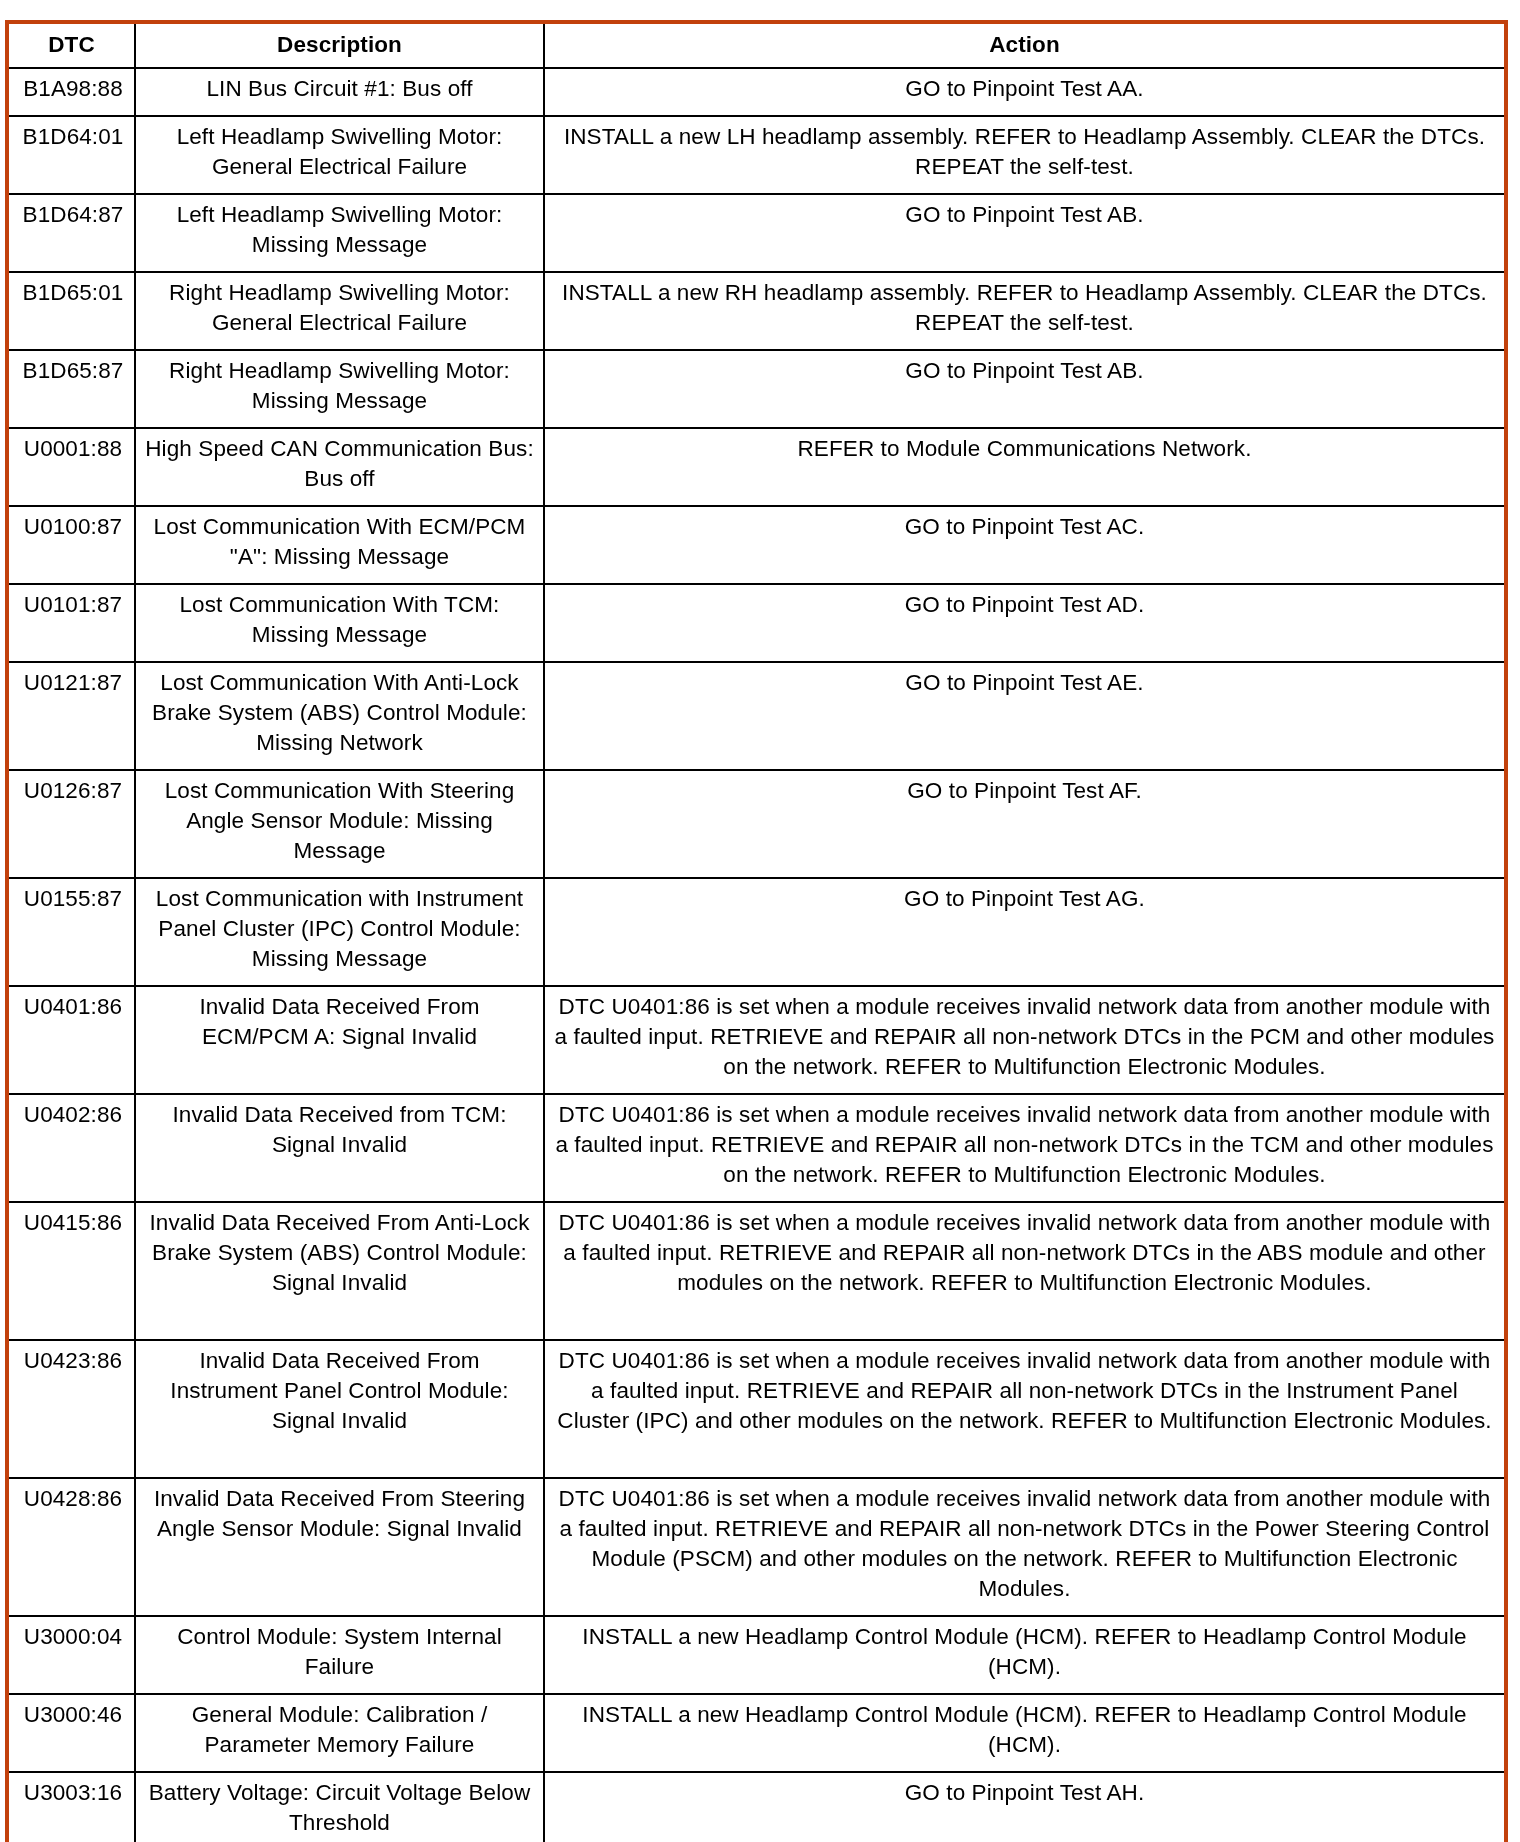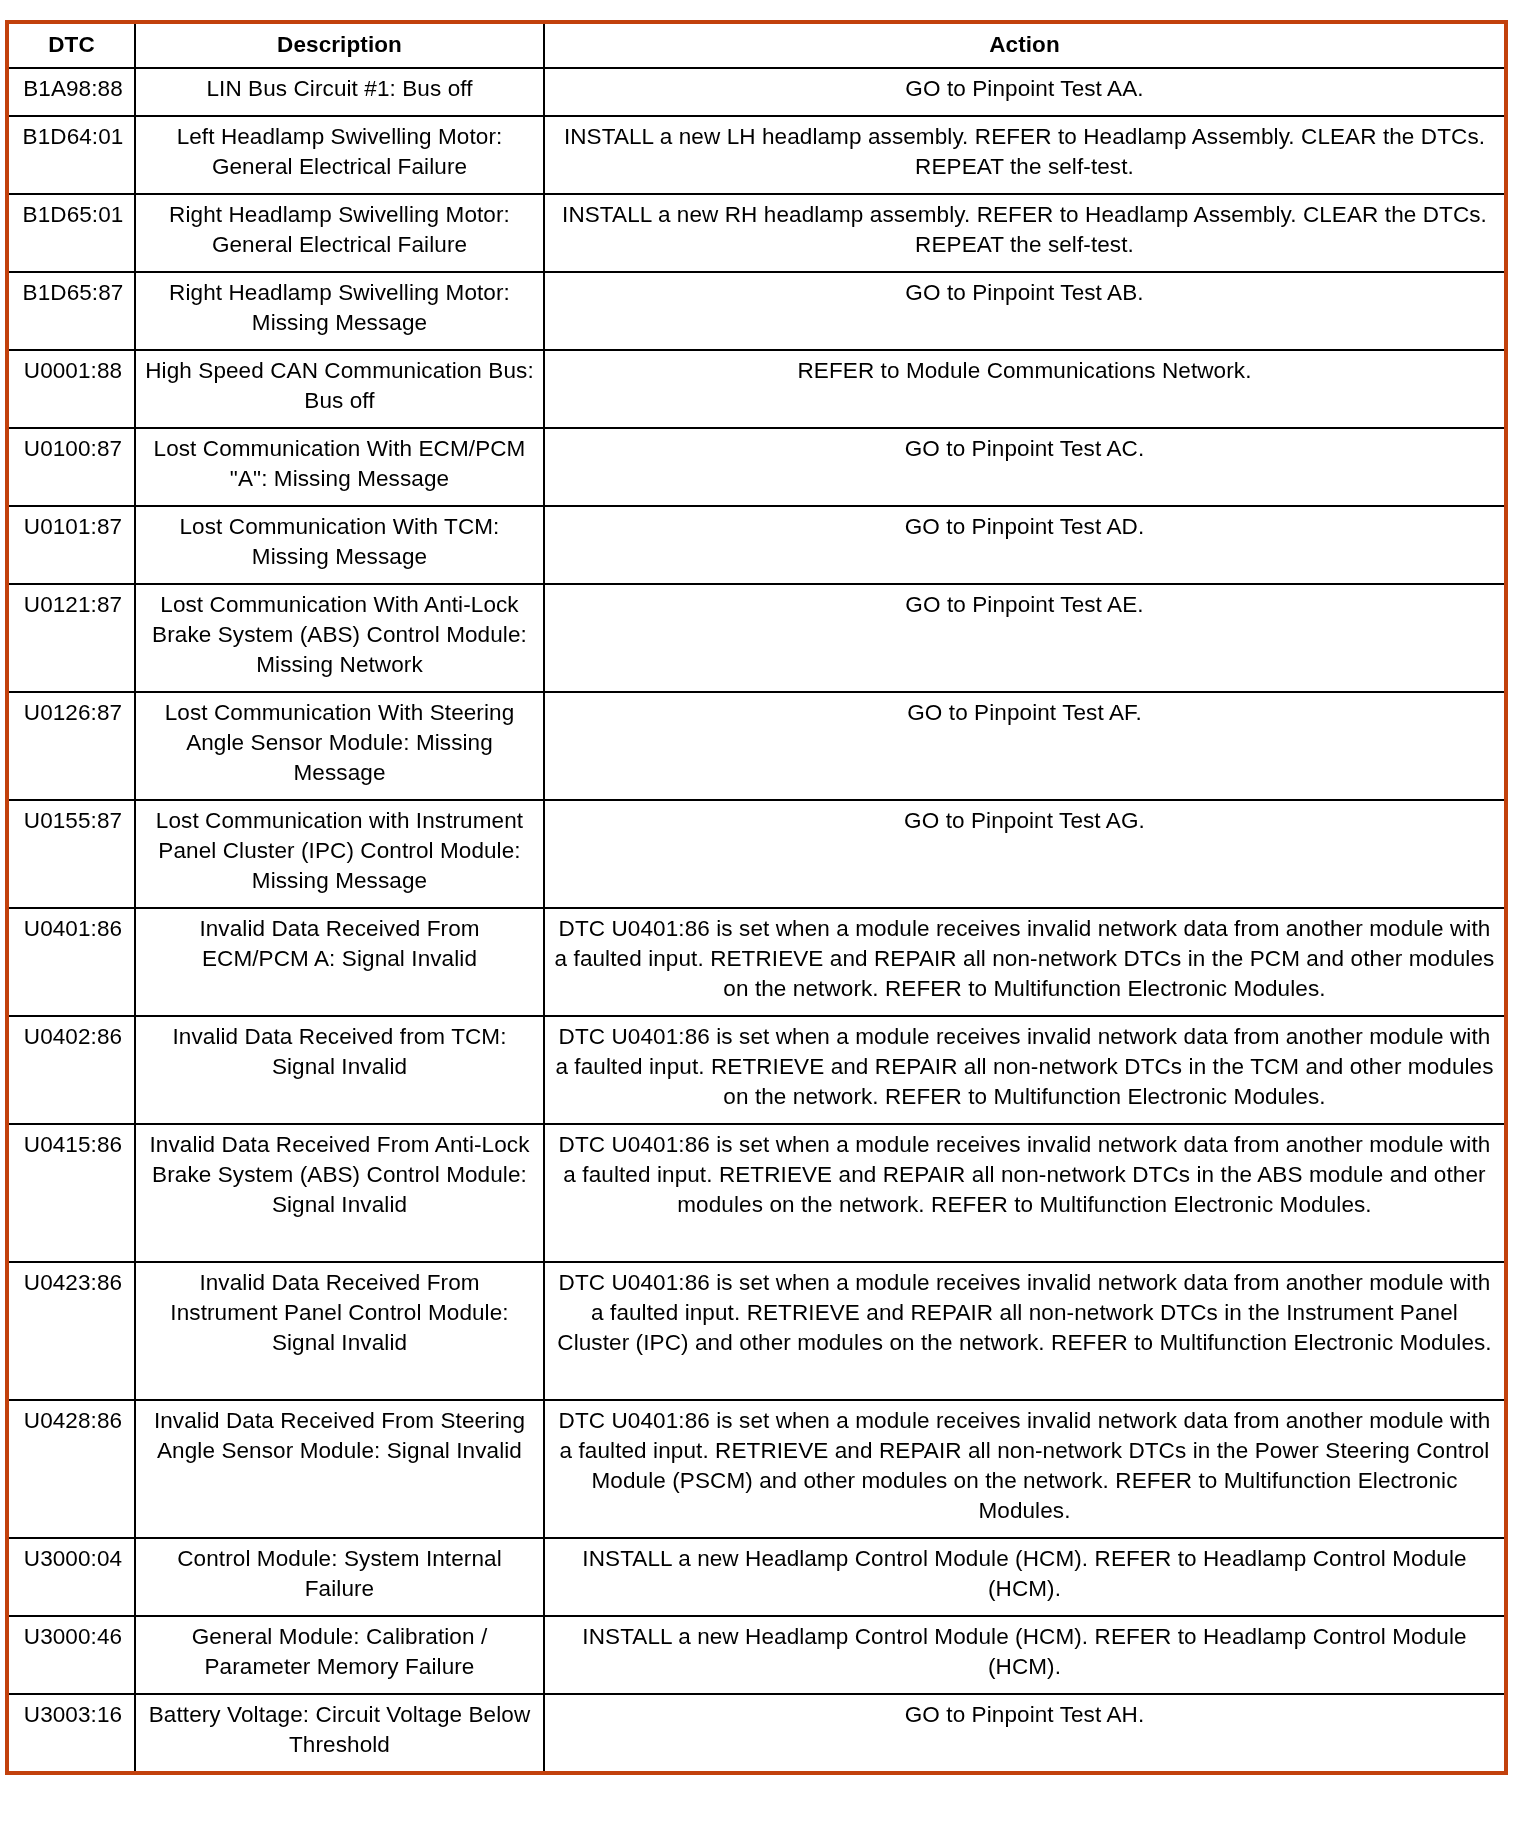--- a/index.html
+++ b/index.html
@@ -72,20 +72,25 @@
   <tbody>
     <tr class="h1">
       <td class="dtc">B1A98:88</td>
       <td>LIN Bus Circuit #1: Bus off</td>
       <td>GO to Pinpoint Test AA.</td>
     </tr>
     <tr class="h2">
       <td class="dtc">B1D64:01</td>
       <td>Left Headlamp Swivelling Motor: General Electrical Failure</td>
       <td>INSTALL a new LH headlamp assembly. REFER to Headlamp Assembly. CLEAR the DTCs. REPEAT the self-test.</td>
+    </tr>
+    <tr class="h2">
+      <td class="dtc">B1D64:87</td>
+      <td>Left Headlamp Swivelling Motor: Missing Message</td>
+      <td>GO to Pinpoint Test AB.</td>
     </tr>
     <tr class="h2">
       <td class="dtc">B1D65:01</td>
       <td>Right Headlamp Swivelling Motor: General Electrical Failure</td>
       <td>INSTALL a new RH headlamp assembly. REFER to Headlamp Assembly. CLEAR the DTCs. REPEAT the self-test.</td>
     </tr>
     <tr class="h2">
       <td class="dtc">B1D65:87</td>
       <td>Right Headlamp Swivelling Motor: Missing Message</td>
       <td>GO to Pinpoint Test AB.</td>

